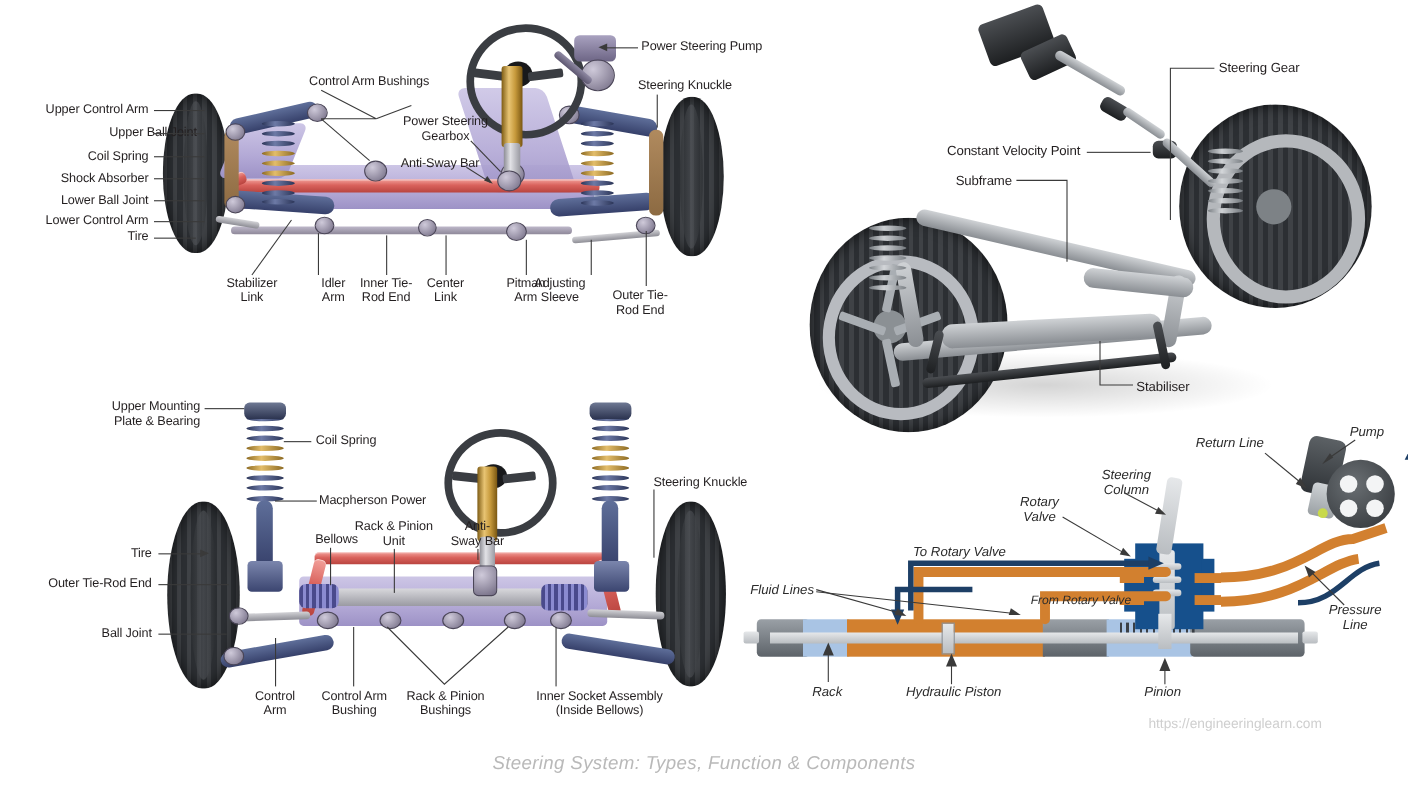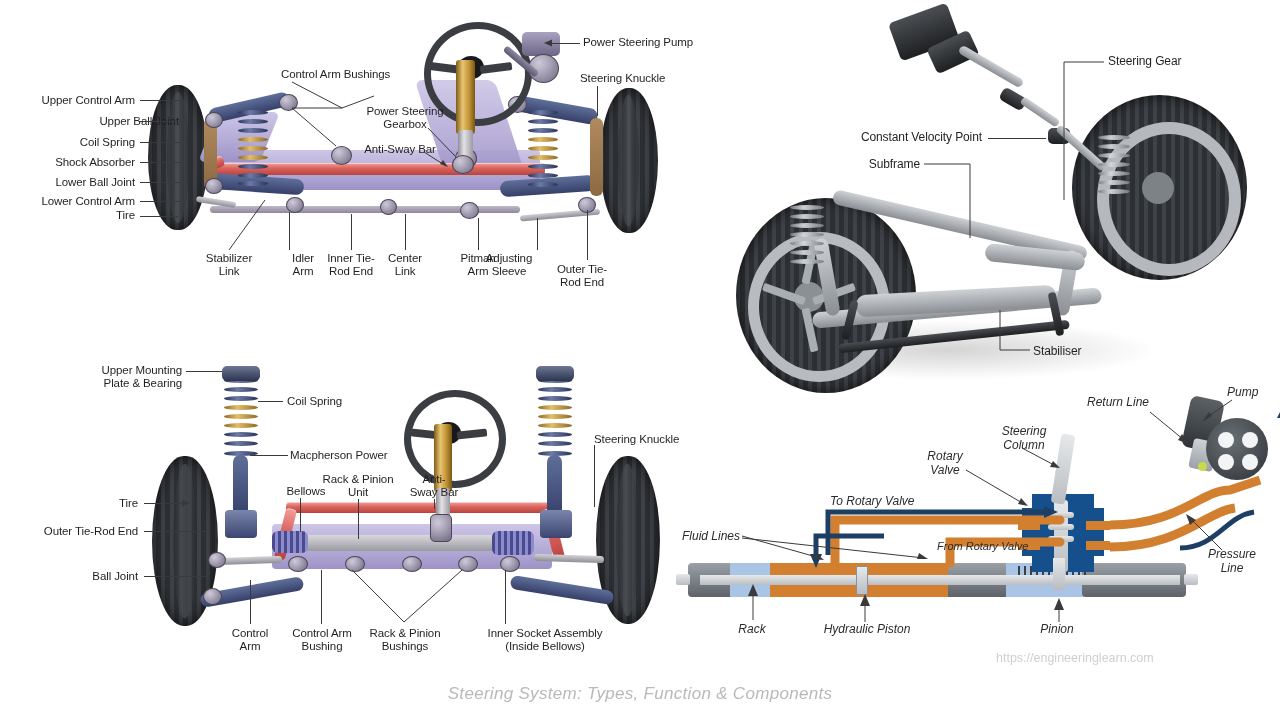--- a/index.html
+++ b/index.html
@@ -553,17 +553,17 @@
     <line x1="9" y1="30" x2="9" y2="8" stroke="#3a3a3a" stroke-width="1"></line>
     <polygon points="9,2 4,14 14,14" fill="#3a3a3a"></polygon>
   </svg>
 
   <div class="hlbl c" style="left:1022px;top:623px;width:70px;">Pinion</div>
   <svg style="left:1050px;top:596px;width:20px;height:28px;">
     <line x1="9" y1="26" x2="9" y2="8" stroke="#3a3a3a" stroke-width="1"></line>
     <polygon points="9,2 4,14 14,14" fill="#3a3a3a"></polygon>
   </svg>
 
-  <div class="urlmark" style="left:996px;top:651px;">https://engineeringlearn.com</div>
+  <div class="urlmark" style="left:1044px;top:651px;">https://engineeringlearn.com</div>
 
   <div class="caption" style="top:684px;">Steering System: Types, Function &amp; Components</div>
 
 </div>
 
 </body></html>

